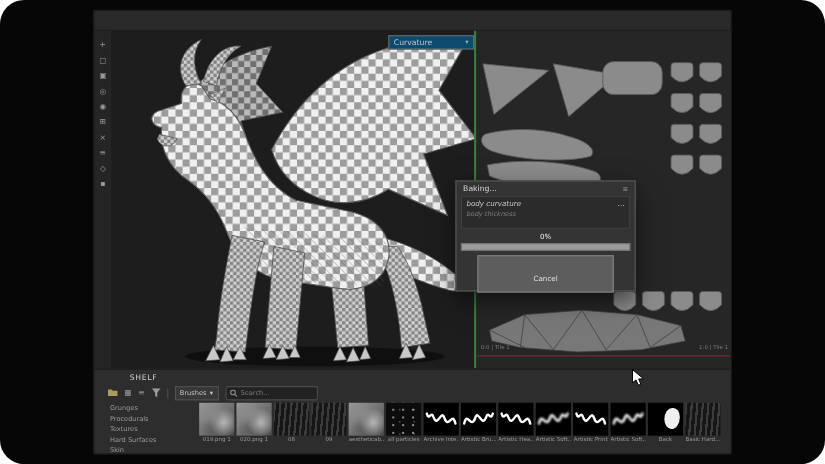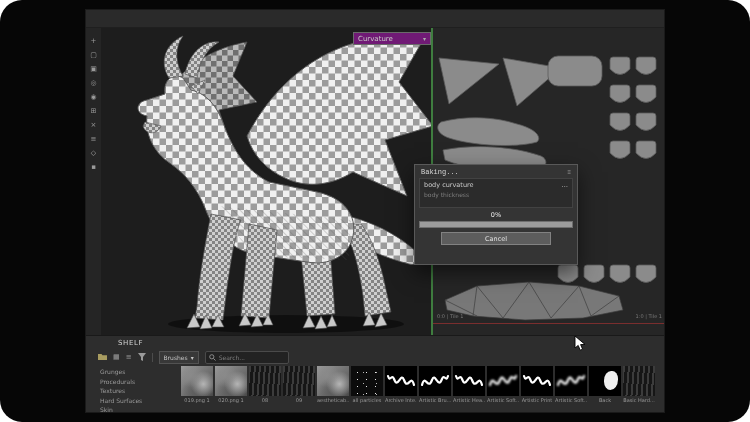--- a/index.html
+++ b/index.html
@@ -13,34 +13,34 @@
   .tool-icon{font-size:7px;line-height:7px;color:#9a9a9a;cursor:default;}
 
   .vp3d{position:absolute;left:15px;top:0;width:330px;height:307px;background:#1d1d1d;overflow:hidden;}
   .divider-green{position:absolute;left:345px;top:0;width:2px;height:307px;background:#3f7d3f;}
   .vp2d{position:absolute;left:347px;top:0;width:233px;height:307px;background:#262626;overflow:hidden;}
   .axis-red{position:absolute;left:0;top:295px;width:233px;height:1px;background:#7a2e2e;}
   .tile-label{position:absolute;top:285px;font-size:5px;color:#7a7a7a;}
   .tile-label.left{left:4px;}
   .tile-label.right{right:4px;}
 
-  .channel-dd{position:absolute;left:252px;top:4px;width:78px;height:13px;background:#701a75;border:1px solid #6a6a6a;box-sizing:border-box;color:#c8c8c8;font-size:7px;display:flex;align-items:center;justify-content:space-between;padding:0 4px;}
+  .channel-dd{position:absolute;left:252px;top:4px;width:78px;height:13px;background:#0c4a6e;border:1px solid #6a6a6a;box-sizing:border-box;color:#c8c8c8;font-size:7px;display:flex;align-items:center;justify-content:space-between;padding:0 4px;}
   .channel-dd .caret{font-size:6px;color:#aaa;}
 
   
   .dialog{position:absolute;left:328px;top:154px;width:164px;height:101px;background:#343434;border:1px solid #595959;box-sizing:border-box;box-shadow:0 8px 20px rgba(0,0,0,.55);z-index:6;}
   .dlg-title{height:13px;background:#454c55;display:flex;align-items:center;padding:0 5px;font-size:7px;color:#dfe3e8;}
-  .dlg-status{display:flex;justify-content:space-between;align-items:center;padding:3px 6px 2px;font-size:7px;color:#d6d6d6;font-family:Liberation Mono, monospace;}
+  .dlg-status{display:flex;justify-content:space-between;align-items:center;padding:3px 6px 2px;font-size:7px;color:#d6d6d6;}
   .dlg-status .mini{color:#9a9a9a;font-size:6px;}
-  .dlg-inner{margin:0 4px;background:#2b2b2b;border:1px solid #424242;height:30px;padding:2px 4px;box-sizing:border-box;}
+  .dlg-inner{margin:0 4px;background:#2b2b2b;border:1px solid #424242;height:30px;padding:2px 4px;box-sizing:border-box;font-style:italic;}
   .dlg-task{display:flex;justify-content:space-between;font-size:6.5px;color:#c9c9c9;}
   .dlg-subtask{font-size:6px;color:#7e7e7e;margin-top:2px;}
   .dlg-progress-label{text-align:center;font-size:6.5px;color:#ececec;margin-top:3px;}
   .dlg-track{margin:2px 4px 0;height:5px;background:#9b9b9b;border:1px solid #6e6e6e;}
-  .dlg-cancel{display:block;margin:4px auto 0;width:110px;height:13px;background:#5d5d5d;border:1px solid #828282;color:#e2e2e2;font-size:6.5px;text-align:center;font-family:inherit;padding:1px;cursor:default;}
+  .dlg-cancel{display:block;margin:4px auto 0;width:124px;height:13px;background:#5d5d5d;border:1px solid #828282;color:#e2e2e2;font-size:6.5px;text-align:center;font-family:inherit;padding:16px;cursor:default;}
 
   
   .shelf{position:absolute;left:0;top:325px;width:580px;height:79px;background:#2d2d2d;border-top:1px solid #191919;box-sizing:border-box;}
   .shelf-title{position:absolute;left:32px;top:3px;font-size:7px;letter-spacing:.6px;color:#d2d2d2;}
   .shelf-toolbar{position:absolute;left:12px;top:14px;height:14px;display:flex;align-items:center;gap:6px;}
   .st-icon{color:#9a9a9a;font-size:7px;line-height:7px;}
   .st-sep{width:1px;height:9px;background:#4c4c4c;}
   .brushes-dd{display:flex;align-items:center;gap:3px;background:#383838;border:1px solid #525252;height:11px;padding:0 4px;font-size:6px;color:#c4c4c4;}
   .searchbox{display:flex;align-items:center;gap:3px;background:#222222;border:1px solid #4a4a4a;border-radius:2px;height:11px;width:76px;padding:0 3px;}
   .searchbox input{background:transparent;border:0;outline:0;color:#bbb;font-size:6px;width:60px;font-family:inherit;padding:0;}

